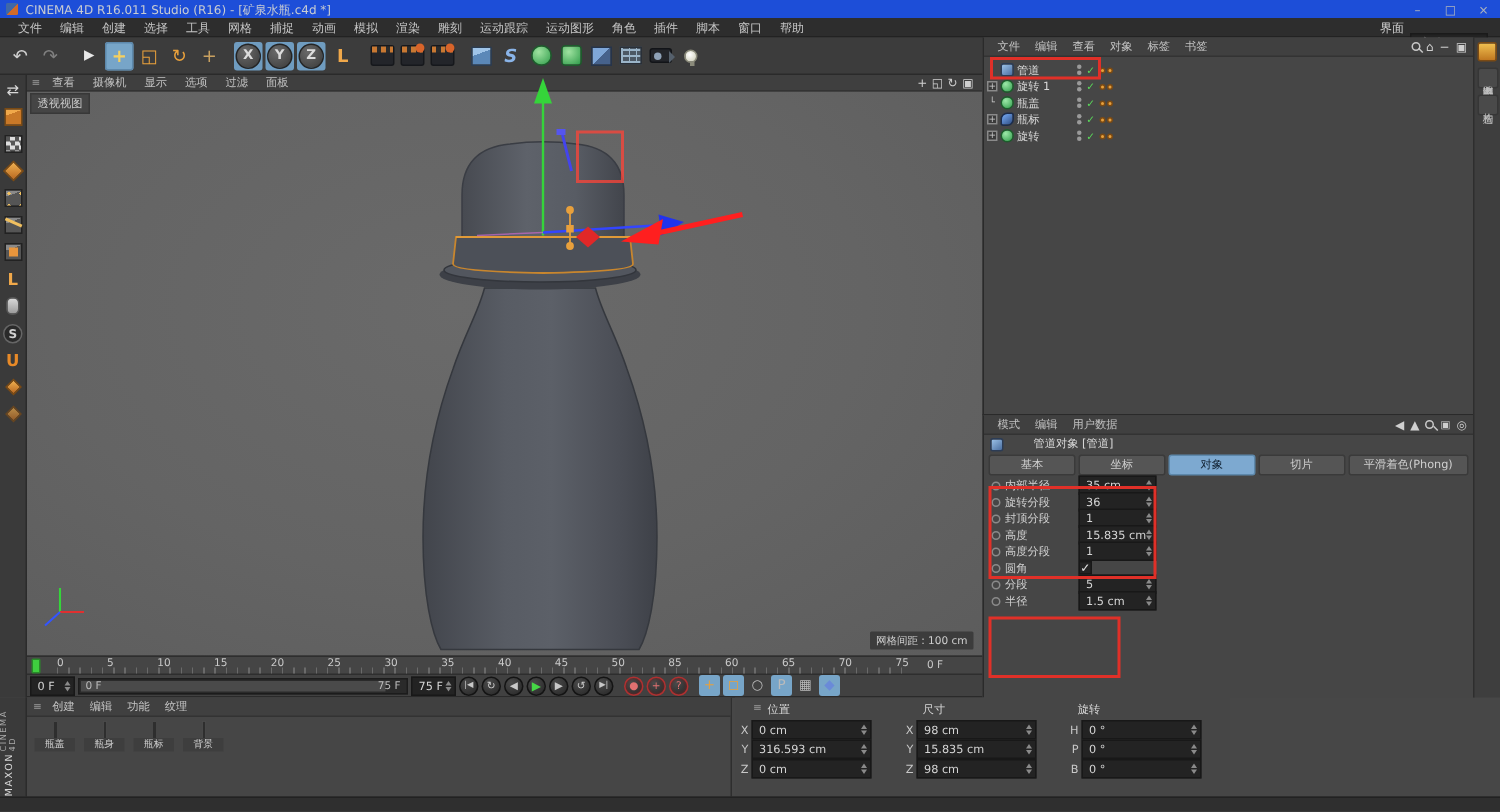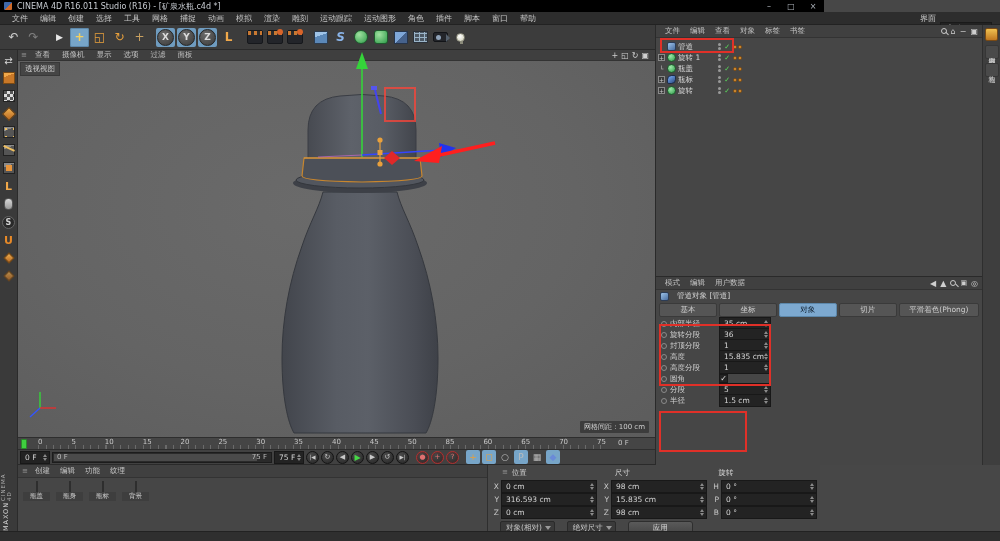--- a/index.html
+++ b/index.html
@@ -1,21 +1,21 @@
 <!DOCTYPE html>
 <html><head>
 <meta charset="utf-8">
 <style>
   * { margin:0; padding:0; box-sizing:border-box; }
   html,body { width:1000px; height:541px; overflow:hidden; background:#474747;
     font-family:"DejaVu Sans","Liberation Sans",sans-serif; font-size:8px; color:#cfcfcf;
     -webkit-font-smoothing:antialiased; }
   .abs { position:absolute; }
   
-  #titlebar { left:0; top:0; width:824px; height:12px; background:#000000; display:flex; align-items:center; color:#c8ccd2; font-size:8px; }
+  #titlebar { left:0; top:0; width:1000px; height:12px; background:#1d4ed8; display:flex; align-items:center; color:#c8ccd2; font-size:8px; }
   #titlebar .appicon { width:8px; height:8px; margin:0 5px 0 4px; background:linear-gradient(135deg,#3f68a8 0 50%,#d06a28 50% 100%); border-radius:1px; }
   #titlebar .wbtns { margin-left:auto; display:flex; }
   #titlebar .wbtn { width:22px; height:12px; display:flex; align-items:center; justify-content:center; color:#aeb4bc; font-size:8px; }
   
   #menubar { left:0; top:12px; width:1000px; height:13px; background:#2d2d2d; border-bottom:1px solid #222; display:flex; align-items:center; padding-left:6px; }
   #menubar .menu-item { padding:0 6px; color:#c4c4c4; font-size:8px; white-space:nowrap; }
   #menubar .iface { margin-left:auto; display:flex; align-items:center; gap:4px; padding-right:8px; }
   #menubar .iface .sel { background:#222; border:1px solid #1a1a1a; padding:0 14px 1px 5px; position:relative; min-width:52px; color:#ccc;margin-top:22px; }
   #menubar .iface .sel::after { content:""; position:absolute; right:3px; top:4px; border-left:3px solid transparent; border-right:3px solid transparent; border-top:4px solid #999; }
   
@@ -99,21 +99,21 @@
   .vdots i { width:3px; height:3px; border-radius:50%; background:#9a9a9a; }
   .gchk { color:#5ad85a; font-size:7px; }
   .odots { display:flex; gap:1px; }
   .odots i { width:4px; height:4px; border-radius:50%; background:#e8a03c; border:1px solid #7a4a14; }
   .redbox { position:absolute; border:2px solid #e03028; pointer-events:none; }
   #dock { left:982px; top:25px; width:18px; height:440px; background:#3e3e3e; border-left:1px solid #2e2e2e; position:absolute; display:flex; flex-direction:column; align-items:center; padding-top:3px; gap:4px; }
   #dock .dicon { width:13px; height:13px; background:linear-gradient(#f0c050,#c07820); border:1px solid #7a4a14; border-radius:2px; }
   #dock .vtab { writing-mode:vertical-rl; font-size:7px; color:#c0c0c0; background:#4a4a4a; border:1px solid #363636; border-radius:2px; padding:6px 1px; }
   
   #am { left:655px; top:277px; width:327px; height:188px; background:#464646; border-left:1px solid #2a2a2a; position:absolute; }
-  #am .title { display:flex; align-items:center; gap:8px; height:12px; padding-left:4px; font-size:7.5px; color:#d8d8d8; }
+  #am .title { display:flex; align-items:center; gap:20px; height:12px; padding-left:4px; font-size:7.5px; color:#d8d8d8; }
   #am .tabs { display:flex; gap:2px; padding:1px 3px; }
   #am .tab { flex:1; text-align:center; background:#555; border:1px solid #3a3a3a; border-radius:2px; font-size:7.5px; color:#cfcfcf; padding:1px 0; }
   #am .tab.active { background:#7da9d0; color:#102030; border-color:#5d88ab; }
   #am .sect { background:#3c3c3c; border-top:1px solid #333; border-bottom:1px solid #333; color:#e8e8e8; font-size:7.5px; padding:1px 4px; margin-top:1px; }
   .prow { display:flex; align-items:center; height:11px; padding-left:5px; gap:3px; font-size:7.5px; color:#d0d0d0; }
   .pcirc { width:6px; height:6px; border-radius:50%; border:1.3px solid #8a8a8a; flex:none; }
   .plabel { width:46px; white-space:nowrap; overflow:hidden; }
   .prow .num { width:52px; }
   .prow .num.wide { width:255px; }
   .prow .num.dd::before { display:none; }
@@ -132,21 +132,21 @@
   .mb-white::before { background:radial-gradient(circle at 35% 30%,#ffffff 0 20%,#cfcfcf 60%,#8a8a8a 95%); }
   .mb-label::before { background:radial-gradient(circle at 50% 55%,#d43030 0 30%,#f0f0f0 42%,#b8b8b8 95%); }
   .mb-grey::before { background:radial-gradient(circle at 40% 35%,#e8e8e8 0 15%,#a8a8a8 55%,#6a6a6a 95%); }
   #coords { left:490px; top:465px; width:330px; height:66px; background:#464646; position:absolute; font-size:7.5px; }
   #coords .heads { display:flex; padding:3px 0 2px 12px; gap:2px; color:#d8d8d8; }
   #coords .heads span { width:106px; }
   #coords .grid { display:flex; gap:2px; padding-left:2px; }
   .cgroup { width:108px; }
   .coord-row { display:flex; align-items:center; gap:2px; height:13px; }
   .coord-row .axis { width:7px; text-align:right; color:#c8c8c8; }
-  .coord-row .num { width:96px; }
+  .coord-row .num { width:80px; }
   #coords .foot { display:flex; gap:12px; padding:2px 0 0 10px; }
   .cdd { position:relative; background:#3a3a3a; border:1px solid #2a2a2a; border-radius:2px; color:#c8c8c8; padding:1px 12px 1px 5px; }
   .cdd::after { content:""; position:absolute; right:3px; top:4px; border-left:3px solid transparent; border-right:3px solid transparent; border-top:4px solid #999; }
   .applybtn { background:linear-gradient(#5a5a5a,#454545); border:1px solid #2e2e2e; border-radius:3px; color:#d8d8d8; padding:1px 24px; }
   #statusbar { left:0; top:531px; width:1000px; height:10px; background:#2f2f2f; border-top:1px solid #222; position:absolute; }
 </style>
 </head>
 <body>
 
 <div class="abs" id="titlebar">
@@ -676,20 +676,15 @@
         <div class="coord-row">
         <span class="axis">P</span>
         <span class="num">0 °</span>
       </div>
         <div class="coord-row">
         <span class="axis">B</span>
         <span class="num">0 °</span>
       </div>
       </div>
   </div>
-  <div class="foot">
-    <span class="cdd">对象(相对)</span>
-    <span class="cdd">绝对尺寸</span>
-    <span class="applybtn">应用</span>
-  </div>
 </div>
 
 <div id="statusbar"></div>
 
 </body></html>

